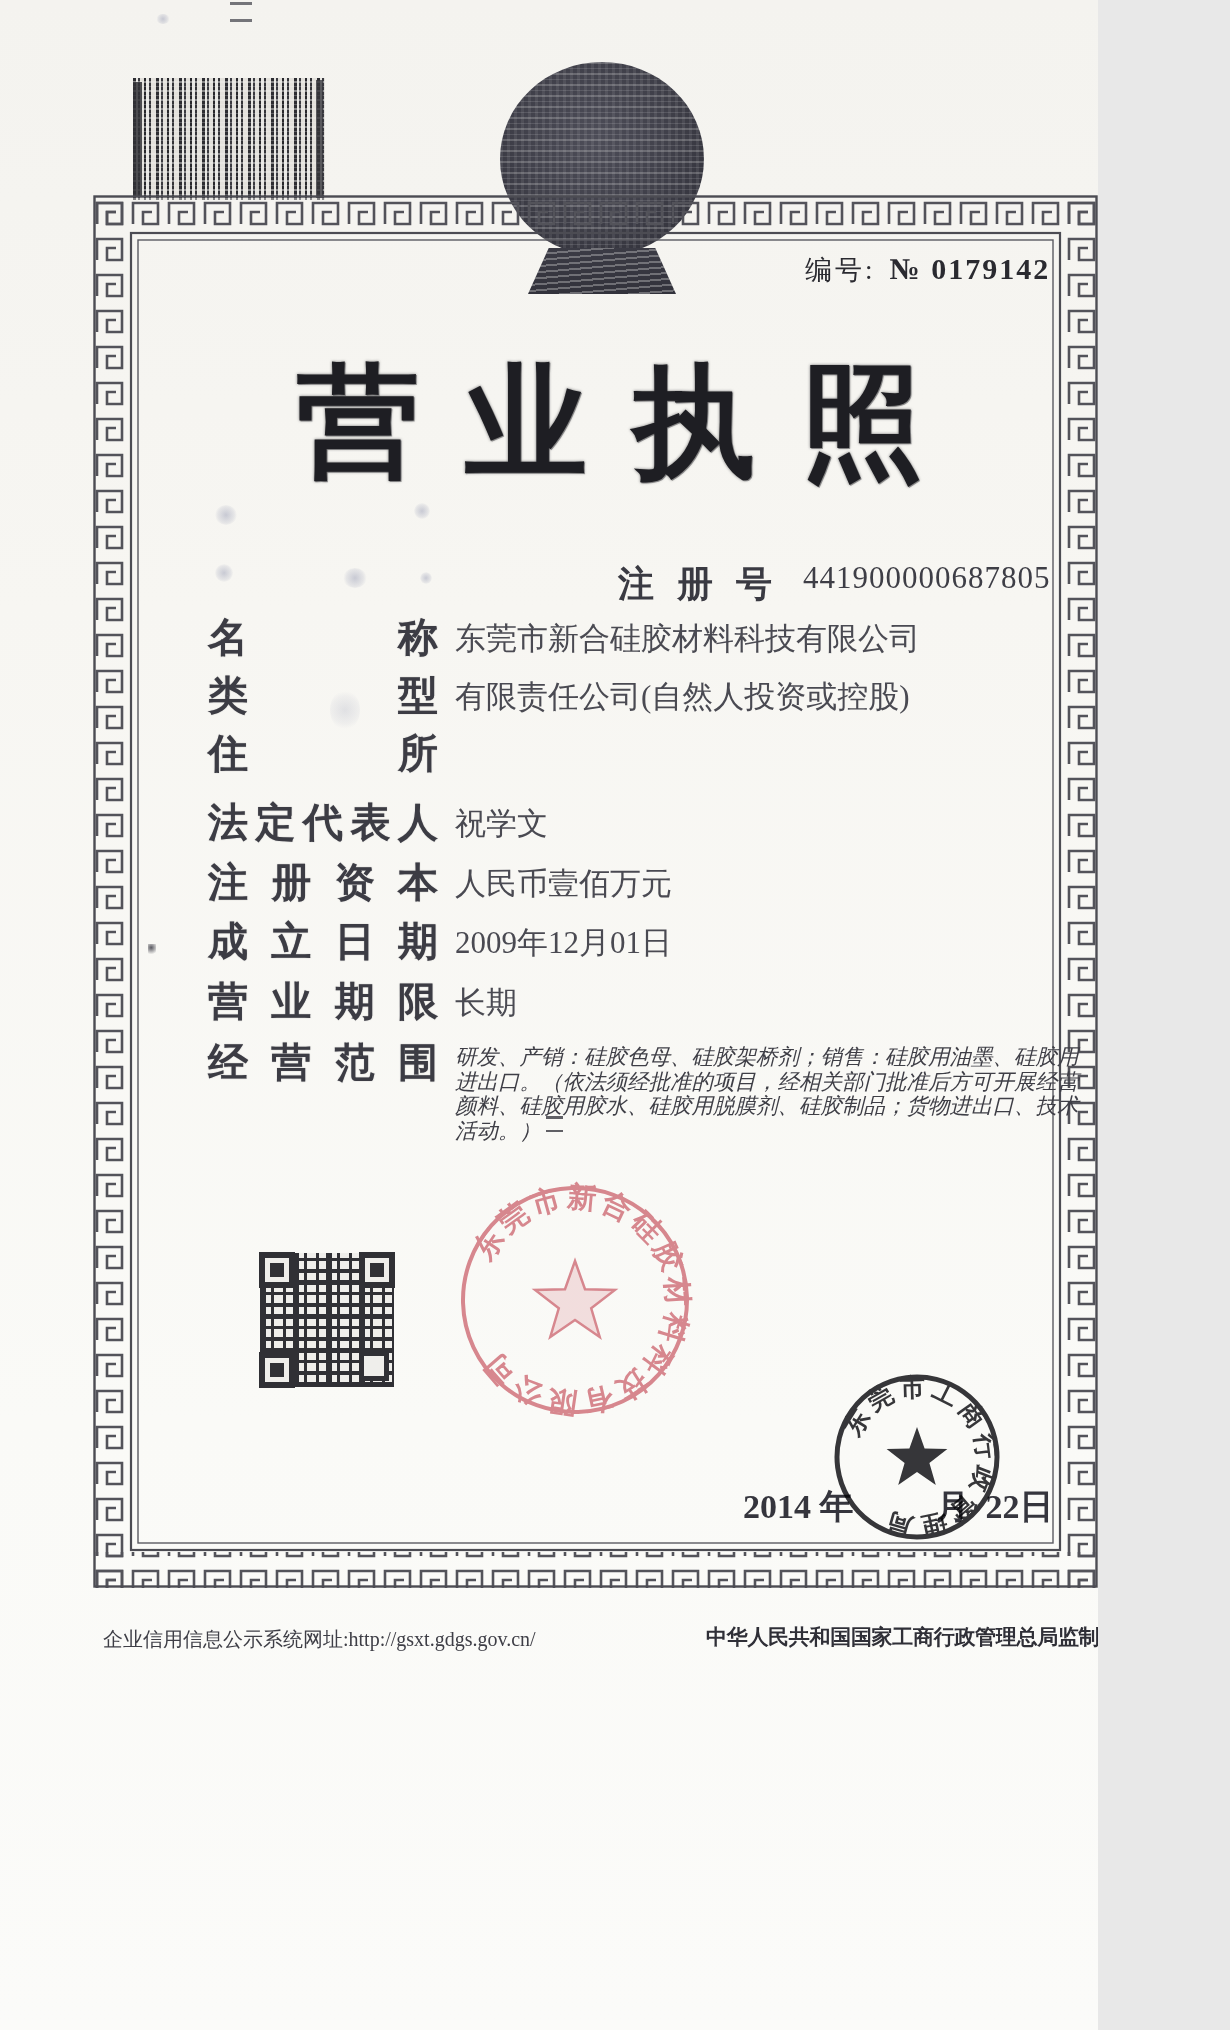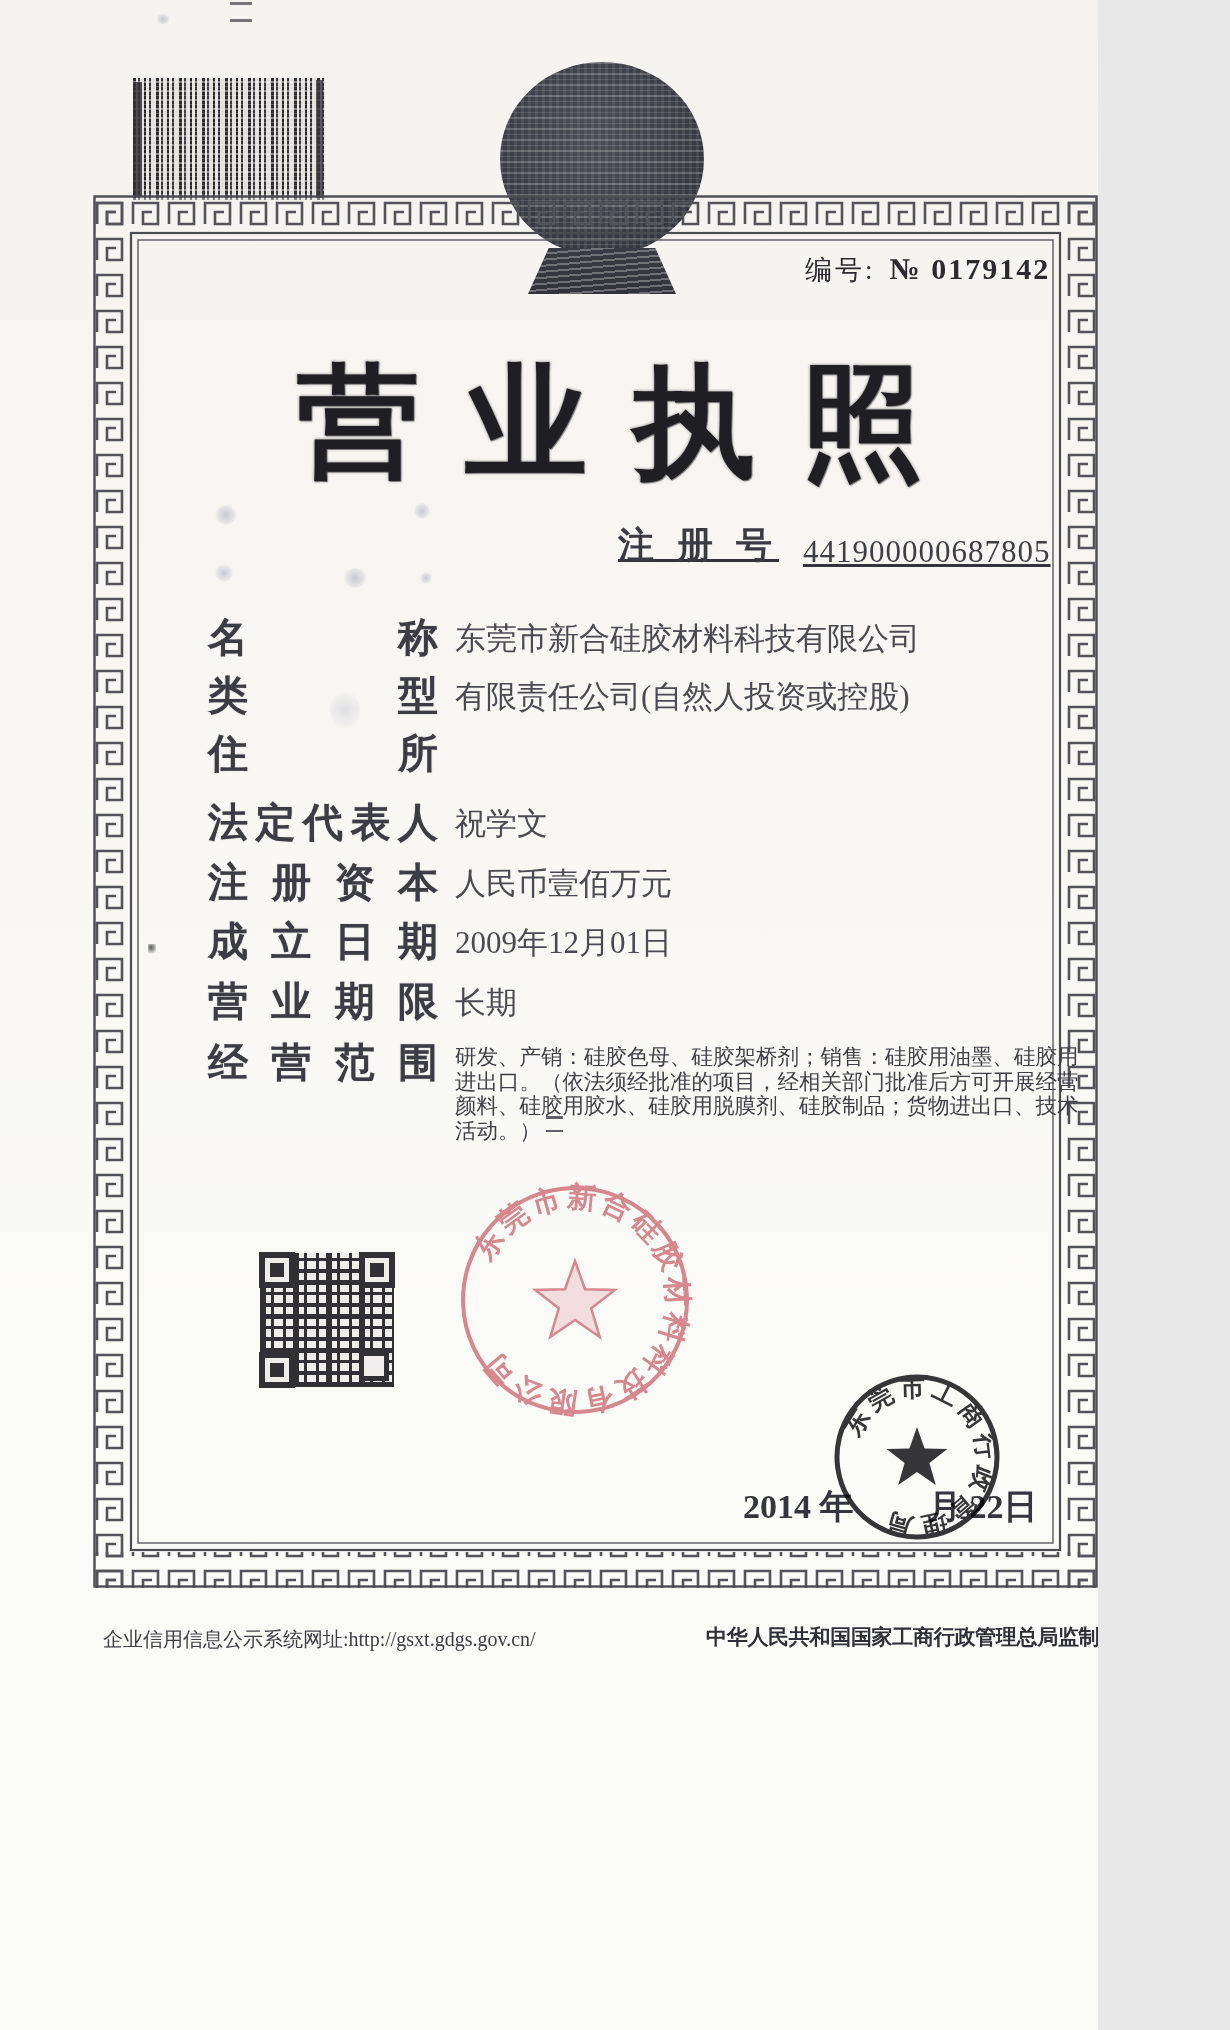--- a/index.html
+++ b/index.html
@@ -50,33 +50,33 @@
 
   
   .title{
     left:297px;top:356px;font-size:122px;font-weight:900;letter-spacing:46px;
     color:#232327;white-space:nowrap;line-height:1.1;
     text-shadow:0 0 3px rgba(35,35,40,.65), 1px 1px 0 rgba(35,35,40,.4);
     filter:blur(.3px) contrast(1.05);
   }
 
   
-  .regno{left:618px;top:521px;display:flex;align-items:flex-end;white-space:nowrap;text-decoration:underline;}
+  .regno{left:618px;top:560px;display:flex;align-items:flex-start;white-space:nowrap;}
   .regno-label{font-size:36px;letter-spacing:7px;color:#3a3a42;font-weight:600;}
   .regno-value{font-size:31px;margin-left:24px;letter-spacing:1px;color:#3e3e46;}
 
   
   .frow{position:absolute;left:208px;display:flex;align-items:flex-start;white-space:nowrap;}
   .f-label{
     display:flex;justify-content:space-between;width:230px;flex:0 0 230px;
     font-size:40px;line-height:44px;font-weight:600;color:#3c3c44;
     text-shadow:0 0 1px rgba(60,60,68,.5);
   }
   .f-value{margin-left:17px;font-size:31px;line-height:46px;color:#4a4a52;}
-  .scope{left:455px;top:1045px;width:640px;font-size:21.5px;line-height:24.5px;color:#3e3e46;font-weight:500;}
+  .scope{left:455px;top:1045px;width:640px;font-size:21.5px;line-height:24.5px;color:#3e3e46;font-weight:500;font-style:italic;}
   .scope div{white-space:nowrap;}
   .scope-mark{left:546px;top:1116px;width:17px;height:11px;border-top:3px solid #3a3a42;border-bottom:2px solid #3a3a42;opacity:.8;}
 
   
   .qr{
     left:260px;top:1253px;width:134px;height:134px;background-color:#f5f4f1;
     background-image:
       repeating-linear-gradient(90deg, #2c2c31 0 6px, rgba(0,0,0,0) 6px 11px, #2c2c31 11px 14px, rgba(0,0,0,0) 14px 23px, #2c2c31 23px 26px, rgba(0,0,0,0) 26px 33px),
       repeating-linear-gradient(0deg, #2c2c31 0 5px, rgba(0,0,0,0) 5px 12px, #2c2c31 12px 16px, rgba(0,0,0,0) 16px 24px, #2c2c31 24px 27px, rgba(0,0,0,0) 27px 34px);
     filter:contrast(.95);
@@ -87,21 +87,21 @@
   .finder.tr{right:-1px;top:-1px;}
   .finder.bl{left:-1px;bottom:-1px;}
   .finder-br{position:absolute;right:5px;bottom:6px;width:20px;height:20px;border:5px solid #2c2c31;background:#f5f4f1;}
 
   
   .red-seal{left:455px;top:1180px;opacity:.82;mix-blend-mode:multiply;}
   .black-seal{left:827px;top:1367px;opacity:.92;mix-blend-mode:multiply;}
 
   
   .registrar{left:607px;top:1421px;font-size:40px;font-weight:600;letter-spacing:13px;color:#3a3a42;white-space:nowrap;}
-  .issue-date{left:743px;top:1484px;display:flex;align-items:flex-end;font-size:34px;color:#35353d;white-space:nowrap;font-weight:600;}
+  .issue-date{left:743px;top:1484px;display:flex;align-items:flex-end;font-size:34px;color:#35353d;white-space:nowrap;font-weight:600;gap:8px;}
   .issue-date .m{margin-left:74px;}
   .issue-date .d{margin-left:8px;}
 
   
   .footer-left{left:103px;top:1626px;font-size:20px;color:#3e3e46;white-space:nowrap;}
   .footer-right{left:706px;top:1623px;font-size:21px;font-weight:600;letter-spacing:-0.3px;color:#2f2f37;white-space:nowrap;}
 
   
   .smud{position:absolute;border-radius:50%;background:radial-gradient(circle,rgba(105,112,150,.33) 0%,rgba(105,112,150,.12) 55%,rgba(0,0,0,0) 75%);}
   .topmark{left:230px;top:2px;width:22px;height:14px;border-top:3px solid #4a4a52;border-bottom:3px solid #4a4a52;opacity:.75;}

